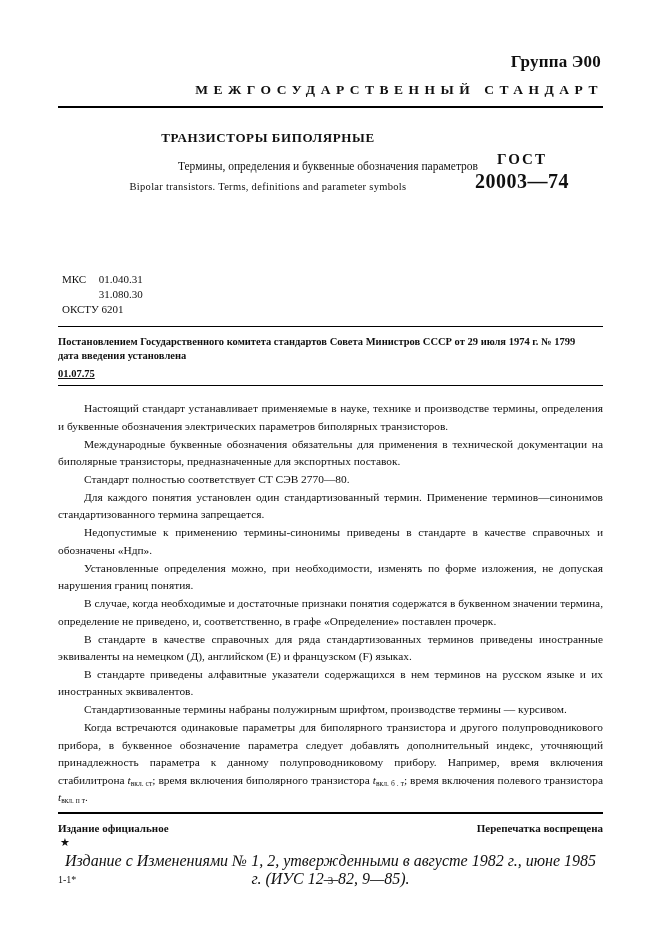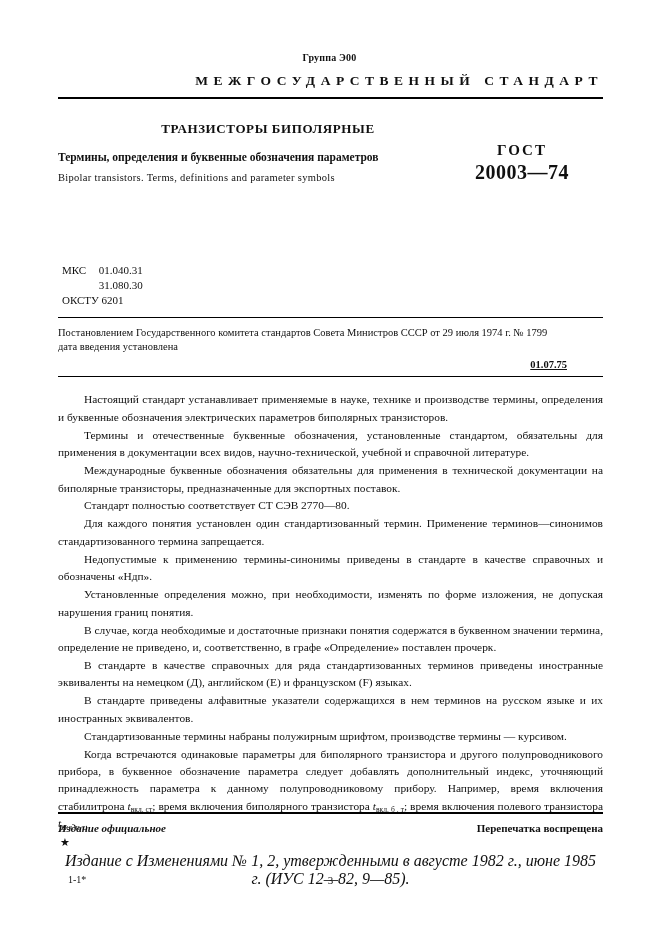--- a/index.html
+++ b/index.html
@@ -19,22 +19,22 @@
     position: absolute;
     left: 0; top: 0;
     width: 661px;
     height: 936px;
     box-sizing: border-box;
     padding: 52px 58px 20px 58px;
   }
 
   
   .group-line {
-    text-align: center;
-    font-size: 10px;
+    text-align: right;
+    font-size: 17px;
     font-weight: bold;
     letter-spacing: 0.2px;
     margin-bottom: 10px;
     padding-right: 2px;
   }
   .std-title {
     text-align: right;
     font-size: 13.5px;
     font-weight: bold;
     letter-spacing: 5.5px;
@@ -55,26 +55,27 @@
     width: 420px;
   }
   .doc-title {
     text-align: center;
     font-size: 13px;
     font-weight: bold;
     letter-spacing: 0.6px;
     margin-bottom: 14px;
   }
   .doc-subtitle {
-    text-align: left;
+    text-align: right;
     font-size: 11.5px;
-    font-weight: bold;
+    font-weight: normal;
     margin-bottom: 9px;
   }
   .doc-subtitle-en {
+    text-align: center;
     font-size: 10.5px;
     letter-spacing: 0.3px;
   }
   .gost-box {
     position: absolute;
     right: 6px;
     top: 20px;
     width: 150px;
     text-align: center;
     line-height: 1.25;
@@ -108,25 +109,24 @@
   }
   .rule-after-codes {
     border-bottom: 1px solid #000;
     margin-top: 9px;
   }
 
   
   .decree {
     margin-top: 8px;
     font-size: 10.5px;
-    font-weight: normal;
+    font-weight: bold;
     line-height: 1.42;
   }
   .decree-date {
-    text-align: right;
     font-size: 10.5px;
     font-weight: bold;
     text-decoration: underline;
     margin-top: 4px;
     padding-right: 36px;
   }
   .rule-after-decree {
     border-bottom: 1px solid #000;
     margin-top: 6px;
   }
@@ -161,21 +161,20 @@
   .footer-row {
     position: absolute;
     left: 58px;
     right: 58px;
     top: 822px;
     font-size: 11px;
     display: flex;
     justify-content: space-between;
   }
   .footer-left {
-    font-style: italic;
     font-weight: bold;
   }
   .footer-right {
     font-weight: bold;
   }
   .footer-star {
     position: absolute;
     left: 60px;
     top: 836px;
     font-size: 11px;
@@ -192,21 +191,21 @@
   .page-num {
     position: absolute;
     left: 0;
     right: 0;
     top: 874px;
     text-align: center;
     font-size: 11px;
   }
   .sheet-mark {
     position: absolute;
-    left: 68px;
+    left: 58px;
     top: 874px;
     font-size: 10px;
   }
 </style>
 </head>
 <body>
 
 <div class="page">
 
   <div class="group-line">Группа Э00</div>
@@ -244,21 +243,20 @@
 
   <div class="decree">
     <div>Постановлением Государственного комитета стандартов Совета Министров СССР от 29 июля 1974 г. № 1799</div>
     <div>дата введения установлена</div>
   </div>
   <div class="decree-date">01.07.75</div>
   <div class="rule-after-decree"></div>
 
   <div class="body-text">
     <p>Настоящий стандарт устанавливает применяемые в науке, технике и производстве термины, определения и буквенные обозначения электрических параметров биполярных транзисторов.</p>
-    <p>Термины и отечественные буквенные обозначения, установленные стандартом, обязательны для применения в документации всех видов, научно-технической, учебной и справочной литературе.</p>
     <p>Международные буквенные обозначения обязательны для применения в технической документации на биполярные транзисторы, предназначенные для экспортных поставок.</p>
     <p>Стандарт полностью соответствует СТ СЭВ 2770—80.</p>
     <p>Для каждого понятия установлен один стандартизованный термин. Применение терминов—синонимов стандартизованного термина запрещается.</p>
     <p>Недопустимые к применению термины-синонимы приведены в стандарте в качестве справочных и обозначены «Ндп».</p>
     <p>Установленные определения можно, при необходимости, изменять по форме изложения, не допуская нарушения границ понятия.</p>
     <p>В случае, когда  необходимые и достаточные признаки понятия содержатся в буквенном значении термина, определение не приведено, и, соответственно, в графе «Определение» поставлен прочерк.</p>
     <p>В стандарте в качестве справочных для ряда стандартизованных терминов приведены иностранные эквиваленты на немецком (Д), английском (Е) и французском (F) языках.</p>
     <p>В стандарте приведены алфавитные указатели содержащихся в нем терминов на русском языке и их иностранных эквивалентов.</p>
     <p>Стандартизованные термины набраны полужирным шрифтом, производстве термины — курсивом.</p>
     <p><span>Когда встречаются одинаковые параметры для биполярного транзистора и другого полупроводникового прибора, в буквенное обозначение параметра следует добавлять дополнительный индекс, уточняющий принадлежность параметра к данному полупроводниковому прибору. Например, время включения стабилитрона </span><i>t</i><sub>вкл. ст</sub><span>; время включения биполярного транзистора </span><i>t</i><sub>вкл. б . т</sub><span>; время включения полевого транзистора </span><i>t</i><sub>вкл. п т</sub><span>.</span></p>

